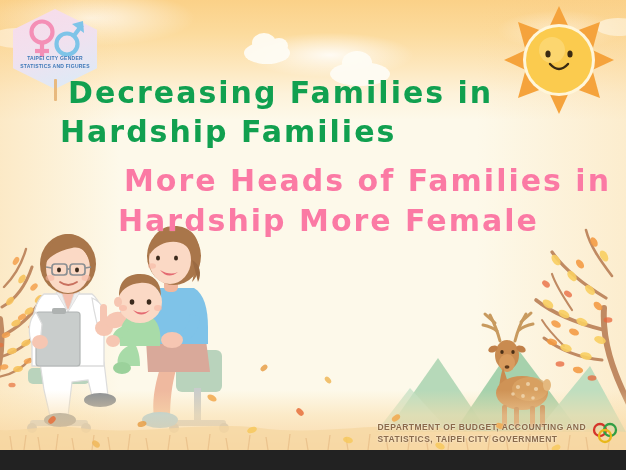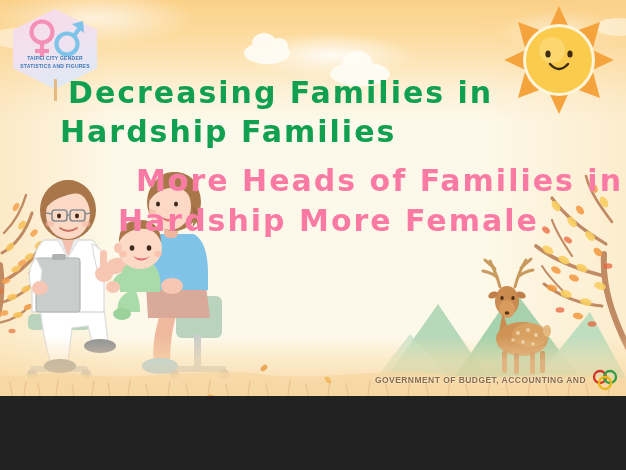--- a/index.html
+++ b/index.html
@@ -1,20 +1,20 @@
 <!DOCTYPE html>
 <html><head>
 <meta charset="utf-8">
 <style>
   html,body{margin:0;padding:0;background:#222;}
   body{font-family:"Liberation Sans",sans-serif;}
 
   #poster{
     position:relative;
-    width:626px;height:396px;
+    width:626px;height:450px;
     overflow:hidden;
     background:#fdf9ea;
   }
 
   
   .sky{
     position:absolute;left:0;top:0;width:626px;height:120px;
     background:
       radial-gradient(ellipse 150px 40px at 90px 18px, rgba(255,255,255,.75), rgba(255,255,255,0) 70%),
       radial-gradient(ellipse 120px 32px at 330px 55px, rgba(255,255,255,.85), rgba(255,255,255,0) 70%),
@@ -76,21 +76,21 @@
     font-size:30px;
     text-shadow:0 0 1px rgba(255,255,255,.6);
   }
   .title-pink{
     color:#fb7aa4;
     font-size:30px;
     text-shadow:0 0 1px rgba(255,255,255,.6);
   }
   .tg1{left:68px;top:78px;}
   .tg2{left:60px;top:117px;}
-  .tp1{left:136px;top:166px;}
+  .tp1{left:124px;top:166px;}
   .tp2{left:118px;top:206px;}
 
   
   .ground{
     position:absolute;left:0;bottom:0;width:626px;height:60px;
     background:linear-gradient(180deg,rgba(253,249,234,0) 0%,rgba(250,222,172,.55) 42%,rgba(248,206,150,.75) 100%);
   }
   .grass{
     position:absolute;left:0;bottom:0;width:626px;height:34px;
   }
@@ -482,21 +482,22 @@
     </svg>
   </div>
 
   <div class="title-green tg1">Decreasing Families in</div>
   <div class="title-green tg2">Hardship Families</div>
   <div class="title-pink tp1">More Heads of Families in</div>
   <div class="title-pink tp2">Hardship More Female</div>
 
   <div class="footer">
     <div class="ftxt">
-      <div>GOVERNMENT OF BUDGET, ACCOUNTING AND</div>
+      <div>DEPARTMENT OF BUDGET, ACCOUNTING AND</div>
+      <div>STATISTICS, TAIPEI CITY GOVERNMENT</div>
     </div>
     <svg class="rings" viewBox="0 0 26 22">
       <circle cx="8" cy="8" r="6" fill="none" stroke="#d4342a" stroke-width="2.3"></circle>
       <circle cx="18" cy="8" r="6" fill="none" stroke="#2f9e44" stroke-width="2.3"></circle>
       <circle cx="13" cy="14" r="6" fill="none" stroke="#e8b71a" stroke-width="2.3"></circle>
     </svg>
   </div>
 
 </div>
 

